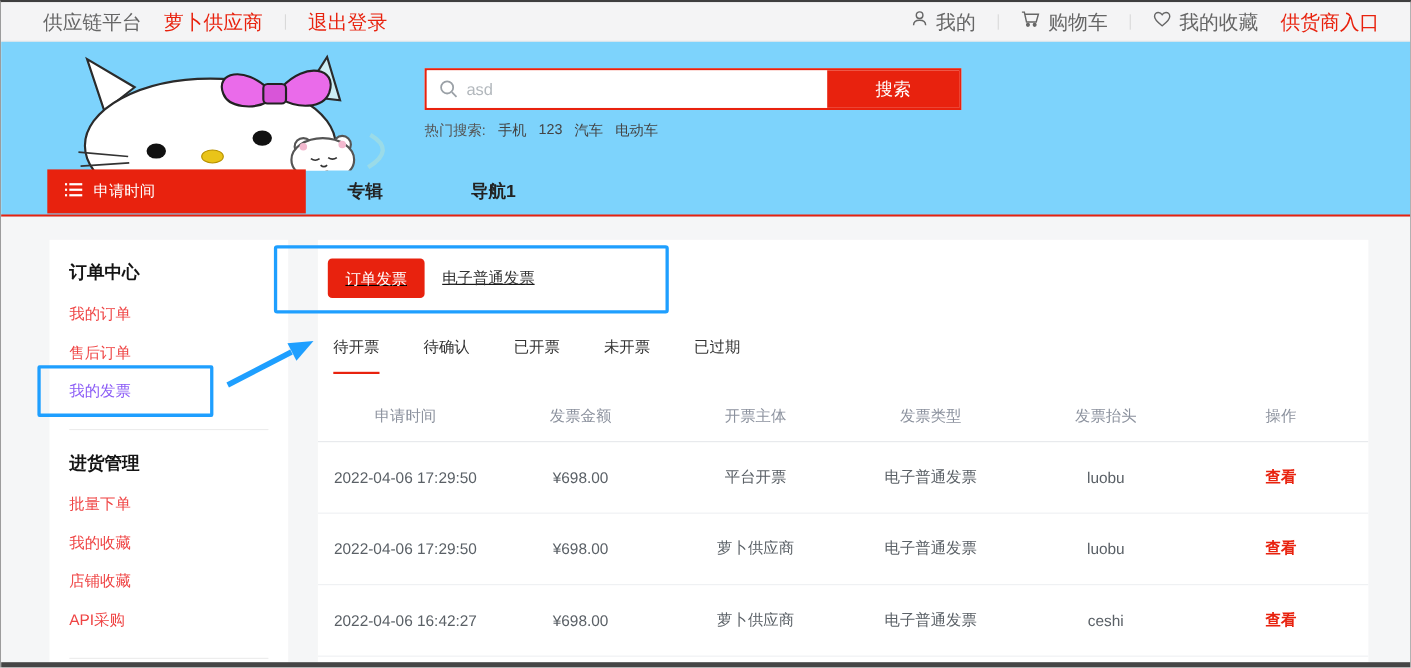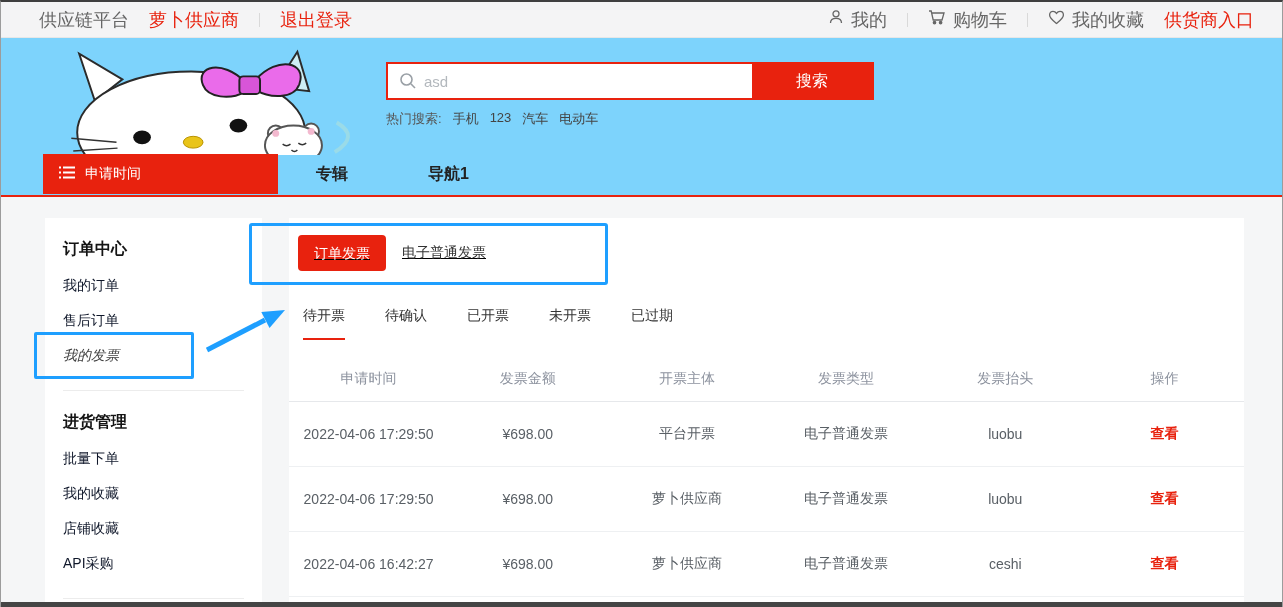--- a/index.html
+++ b/index.html
@@ -39,22 +39,22 @@
   .nav-links { position:absolute; left:315px; top:116px; height:40px; display:flex; gap:80px; align-items:center; }
   .nav-link { font-size:16px; font-weight:bold; color:#222; cursor:pointer; }
   .red-line { position:absolute; top:193px; left:0; right:0; height:2px; background:#e8220e; }
   
   .content { position:absolute; top:195px; left:0; right:0; bottom:5px; background:#f5f6f7; }
   .sidebar {
     position:absolute; left:44px; top:21px; width:217px; bottom:0; background:#fff;
     padding:20px 16px 0 18px;
   }
   .side-title { font-size:16px; font-weight:bold; color:#141414; line-height:22px; margin-bottom:15px; }
-  .side-item { font-size:14px; color:#0f172a; line-height:20px; margin-bottom:15px; cursor:pointer; }
-  .side-item.active { color:#404040;font-style:italic; }
+  .side-item { font-size:14px; color:#ef4444; line-height:20px; margin-bottom:15px; cursor:pointer; }
+  .side-item.active { color:#8b5cf6; }
   .side-divider { border:none; border-top:1px solid #ececec; margin:25px 0 20px; width:181px; }
   .main {
     position:absolute; left:288px; top:21px; width:955px; height:386px; background:#fff;
     padding-top:17px; overflow:hidden;
   }
   .invoice-tabs { display:flex; align-items:center; gap:16px; padding-left:9px; height:36px;text-decoration:underline; }
   .invoice-tab { font-size:14px; color:#333; cursor:pointer; }
   .invoice-tab.active {
     background:#e8220e; color:#fff; border-radius:4px; height:36px; line-height:36px; padding:0 16px;
   }

